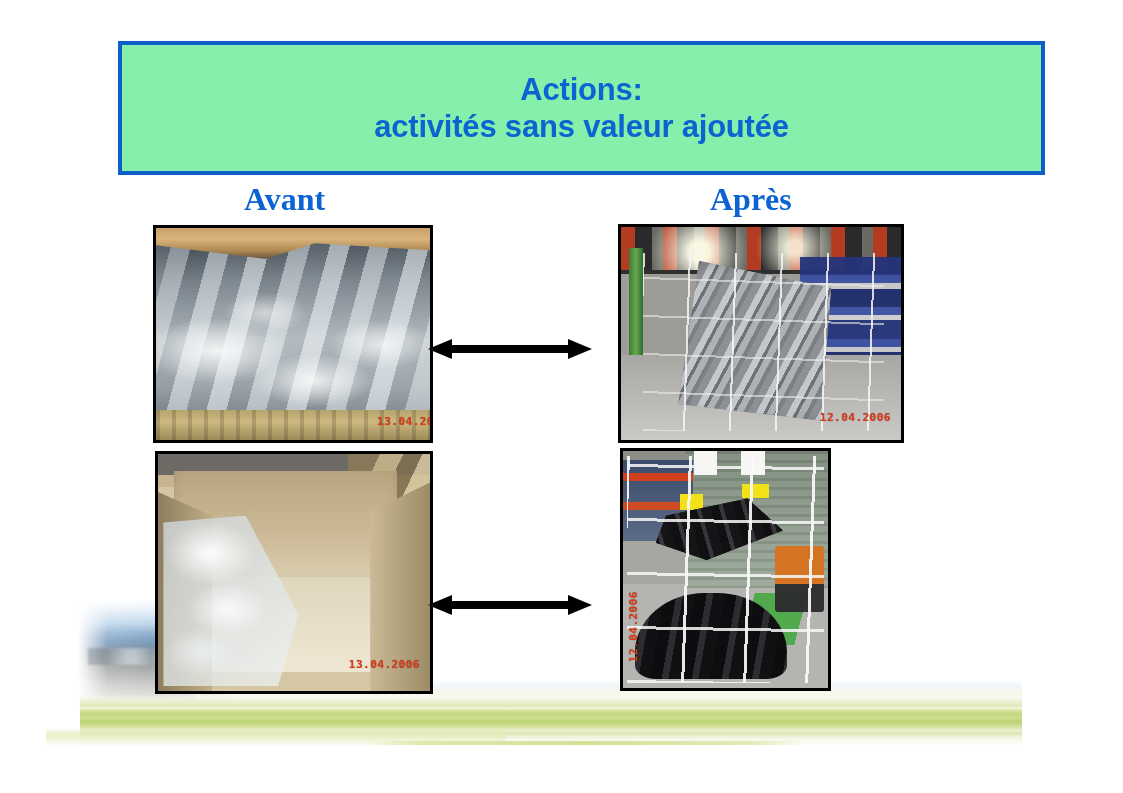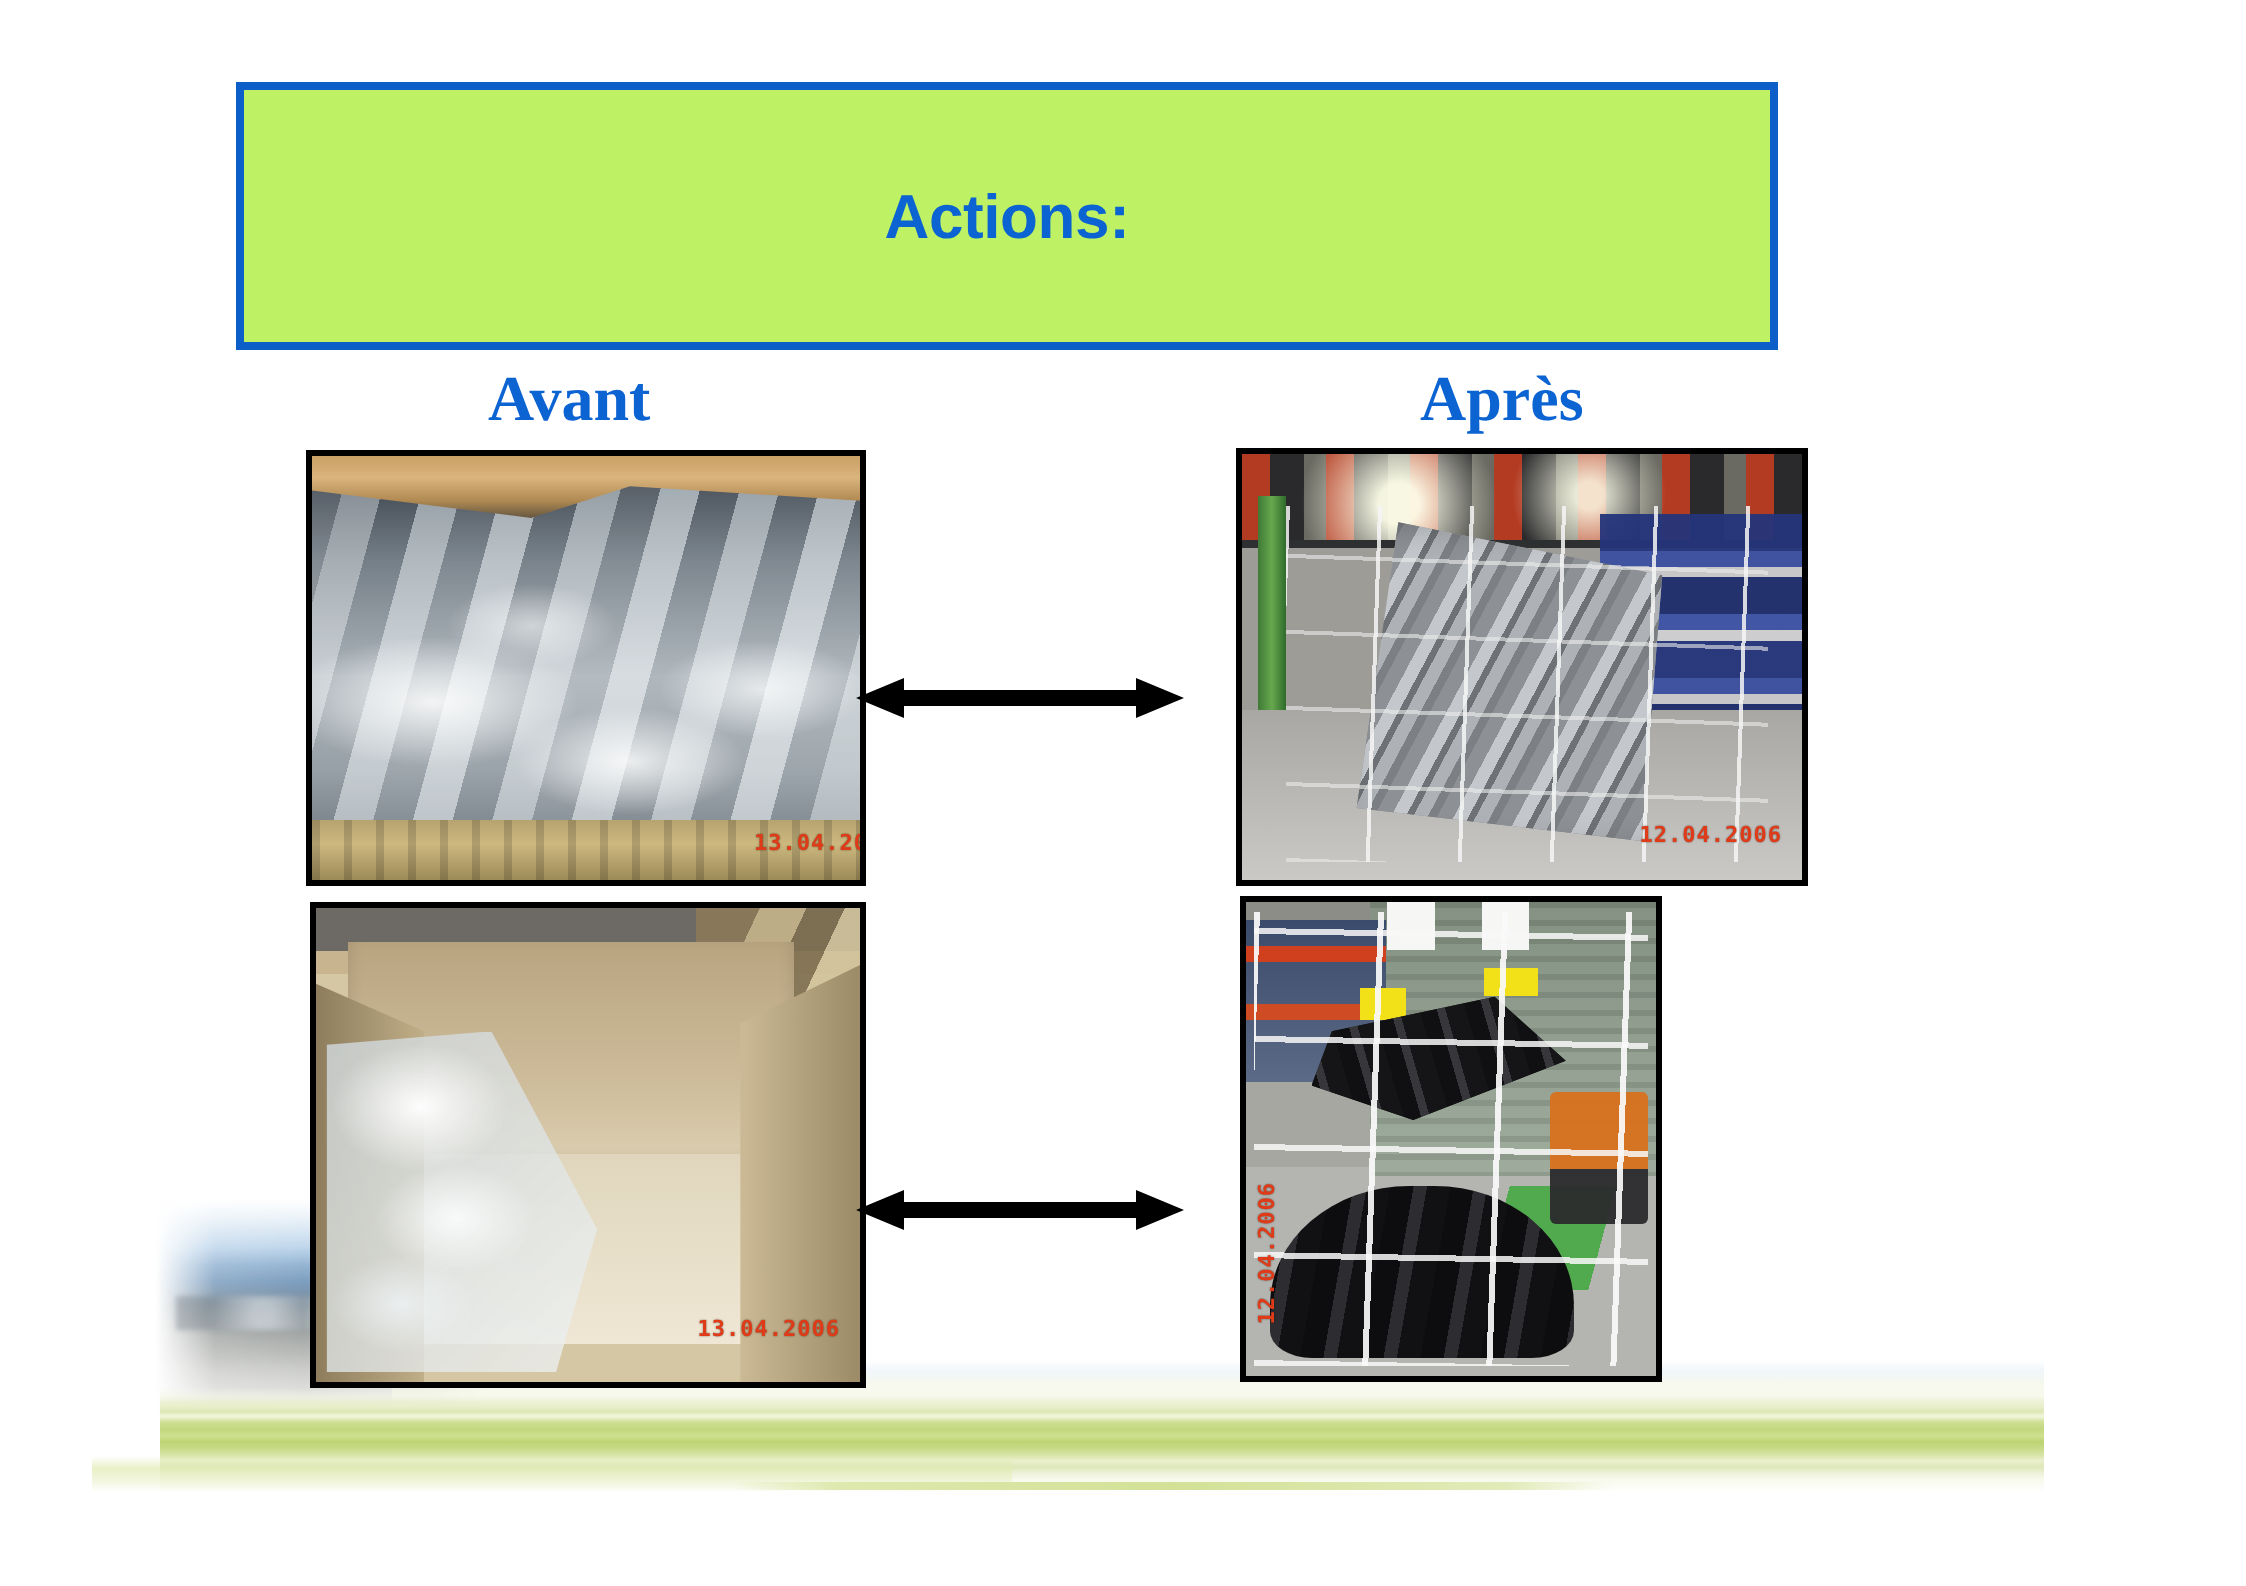--- a/index.html
+++ b/index.html
@@ -125,24 +125,24 @@
       rgba(208,224,145,0.95) 50%,
       rgba(222,233,178,0.9) 88%,
       rgba(255,255,255,0) 100%);
   }
 
   
   #title-box {
     position: absolute;
     left: 118px;
     top: 41px;
-    width: 771px;
+    width: 927px;
     height: 134px;
     border: 4px solid #0c5fc8;
-    background: #bef264;
+    background: #86efac;
     box-sizing: border-box;
     display: flex;
     flex-direction: column;
     align-items: center;
     justify-content: center;
     padding: 2px 14px;
   }
   .title-line {
     color: #0c63d2;
     font-family: "Liberation Sans", sans-serif;
@@ -396,20 +396,21 @@
 <body>
 
 <div id="bg-photo"></div>
 <div id="footer-band-upper"></div>
 <div id="footer-band"></div>
 <div id="footer-band-tail"></div>
 <div id="footer-rule"></div>
 
 <div id="title-box">
   <div class="title-line">Actions:</div>
+  <div class="title-line">activités sans valeur ajoutée</div>
 </div>
 
 <div class="column-caption" id="caption-before">Avant</div>
 <div class="column-caption" id="caption-after">Après</div>
 
 <div class="photo" id="photo-before-top">
   <div class="ph-inner" id="ph1"></div>
   <div class="timestamp" id="ts1">13.04.20</div>
 </div>
 

